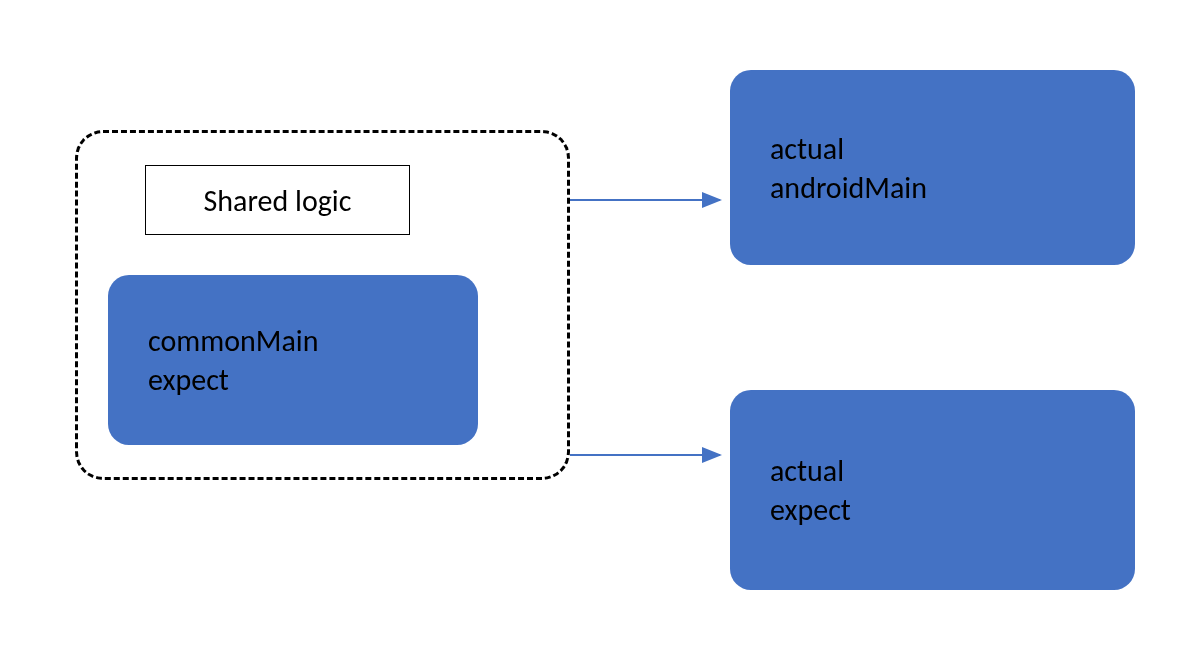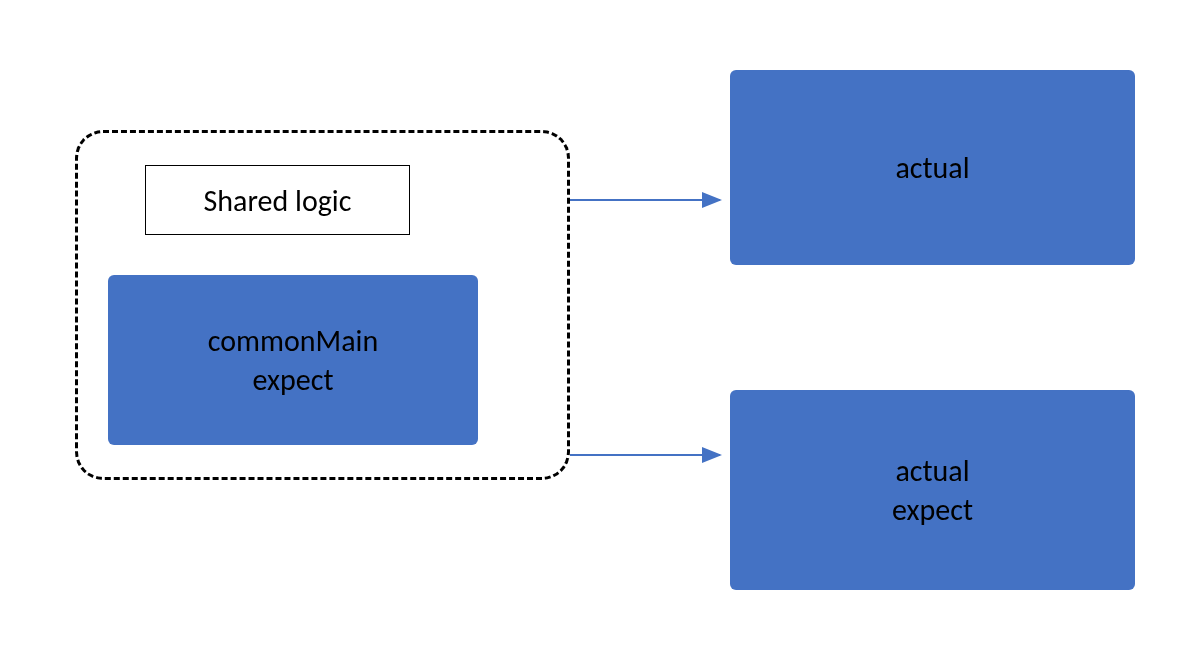--- a/index.html
+++ b/index.html
@@ -36,26 +36,25 @@
       justify-content: center;
     }
     .shared-logic-text {
       font-size: 30px;
       color: #000000;
       text-align: center;
     }
     .blue-box {
       position: absolute;
       background: #4472c4;
-      border-radius: 6px;
+      border-radius: 21px;
       padding: 22px 40px;
       display: flex;
       flex-direction: column;
       justify-content: center;
-      align-items: center;
     }
     .common-main-box {
       left: 108px;
       top: 275px;
       width: 370px;
       height: 170px;
     }
     .android-main-box {
       left: 730px;
       top: 70px;
@@ -87,20 +86,21 @@
   <span class="shared-logic-text">Shared logic</span>
 </div>
 
 <div class="blue-box common-main-box">
   <div class="box-text">commonMain</div>
   <div class="box-text">expect</div>
 </div>
 
 <div class="blue-box android-main-box">
   <div class="box-text">actual</div>
+  <div class="box-text">androidMain</div>
 </div>
 
 <div class="blue-box ios-main-box">
   <div class="box-text">actual</div>
   <div class="box-text">expect</div>
 </div>
 
 <svg class="arrow-svg" style="left:570px; top:195px; width:160px; height:10px;">
   <defs>
     <marker id="arrowhead1" markerWidth="10" markerHeight="8" refX="9" refY="4" orient="auto">

